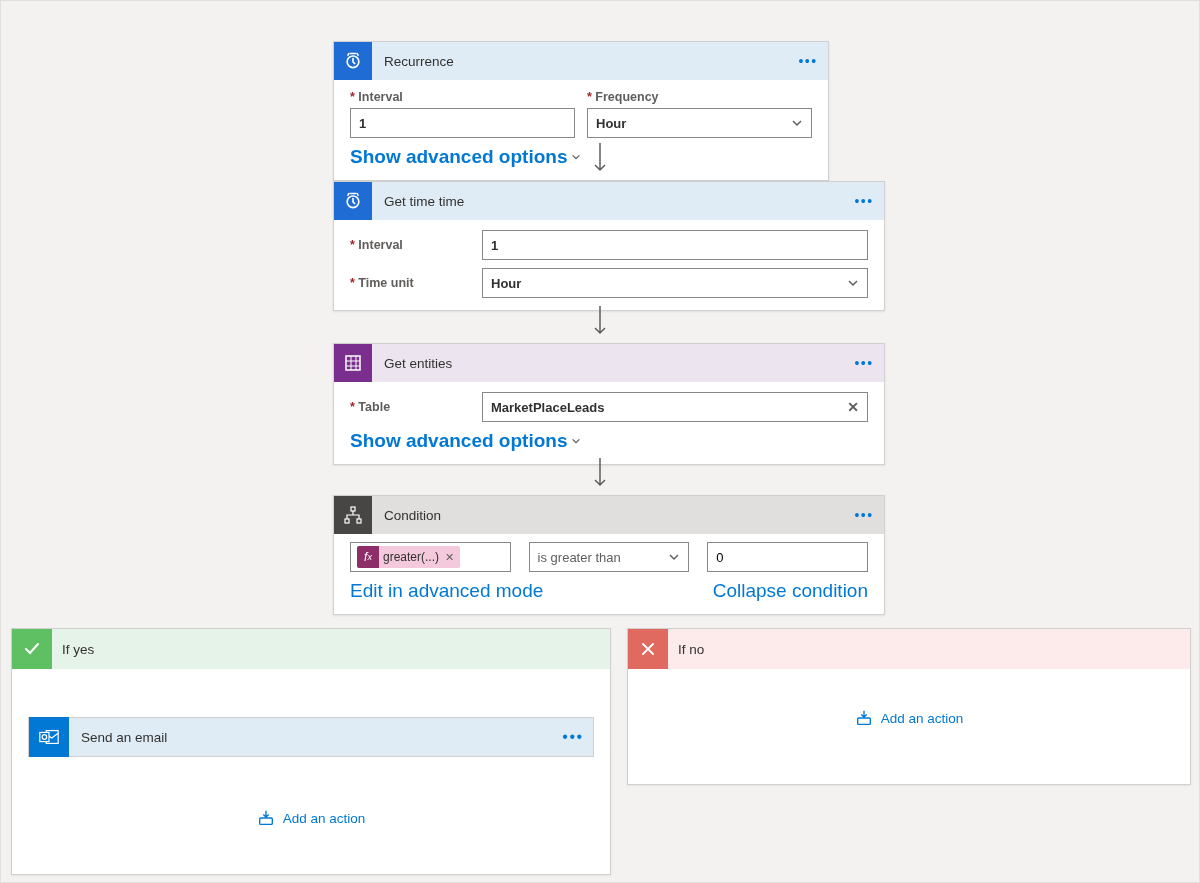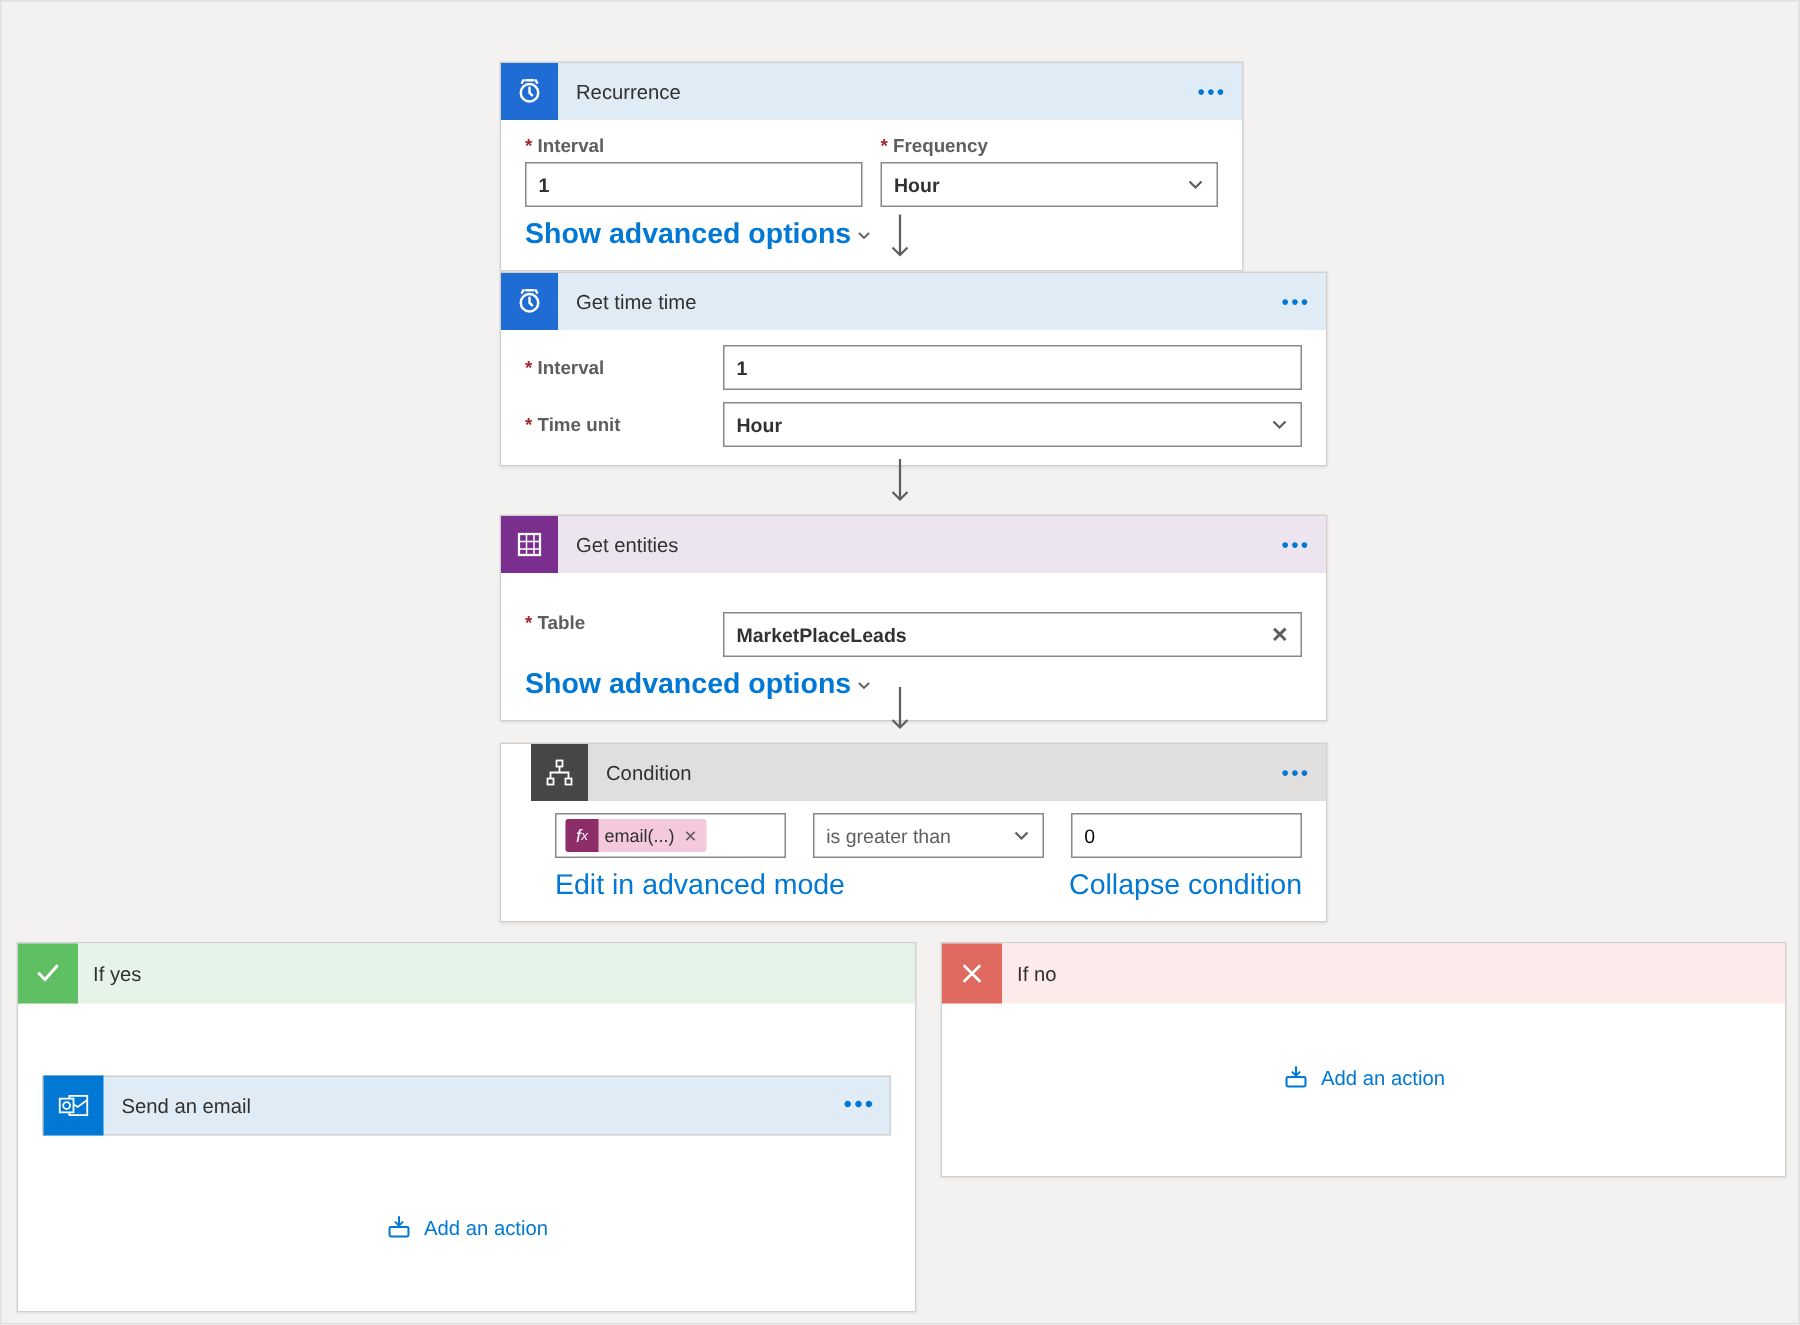--- a/index.html
+++ b/index.html
@@ -205,21 +205,21 @@
             <rect x="2" y="2" width="14" height="14" fill="none" stroke="#fff" stroke-width="1.5"></rect>
             <path d="M2 7h14M2 12h14M7 2v14M12 2v14" stroke="#fff" stroke-width="1"></path>
           </svg>
       </div>
       <div class="title">Get entities</div>
       <div class="more">•••</div>
     </div>
     <div class="card-body">
       <div class="row" style="gap:12px;">
         <div style="width:120px;" class="field-label"><span class="req">*</span> <span>Table</span></div>
-        <div class="input" style="flex:1; position:relative;margin-top:16px;">
+        <div class="input" style="flex:1; position:relative;">
           <span>MarketPlaceLeads</span>
           <span class="clear-x">✕</span>
         </div>
       </div>
       <div class="row">
         <span class="link">
           <span>Show advanced options</span>
           <svg class="chev-svg" viewBox="0 0 12 12">
               <path d="M2 4l4 4 4-4" stroke="#0078d4"></path>
             </svg>
@@ -227,38 +227,38 @@
       </div>
     </div>
   </div>
 
   <div class="arrow-connector" style="top:455px;">
     <svg width="18" height="36" viewBox="0 0 18 36">
         <path d="M9 2v27M4 24l5 5 5-5" stroke="#605e5c" stroke-width="1.5" fill="none"></path>
       </svg>
   </div>
 
-  <div class="card" style="left:332px; top:494px; width:552px;padding-left:20px;">
+  <div class="card" style="left:332px; top:494px; width:552px;">
     <div class="card-header" style="background:#e1dfdd;">
       <div class="icon-box" style="background:#484644;">
         <svg width="20" height="20" viewBox="0 0 20 20">
             <rect x="8" y="2" width="4" height="4" fill="none" stroke="#fff" stroke-width="1.2"></rect>
             <rect x="2" y="14" width="4" height="4" fill="none" stroke="#fff" stroke-width="1.2"></rect>
             <rect x="14" y="14" width="4" height="4" fill="none" stroke="#fff" stroke-width="1.2"></rect>
             <path d="M10 6v4M10 10H4v4M10 10h6v4" stroke="#fff" stroke-width="1.2" fill="none"></path>
           </svg>
       </div>
       <div class="title">Condition</div>
       <div class="more">•••</div>
     </div>
     <div class="cond-row">
       <div class="cond-box" style="width:165px;">
         <span class="fx-chip">
           <span class="fx-badge">f<sub style="font-size:9px;">x</sub></span>
-          <span>email(...)</span>
+          <span>greater(...)</span>
           <span class="chip-x">✕</span>
         </span>
       </div>
       <div class="cond-select" style="width:165px;">
         <span>is greater than</span>
         <svg class="chev" width="12" height="12" viewBox="0 0 12 12" style="position:absolute;right:8px;">
             <path d="M2 4l4 4 4-4" stroke="#605e5c" stroke-width="1.5" fill="none"></path>
           </svg>
       </div>
       <div class="cond-box" style="width:165px; font-size:13px; padding:0 8px;">0</div>

